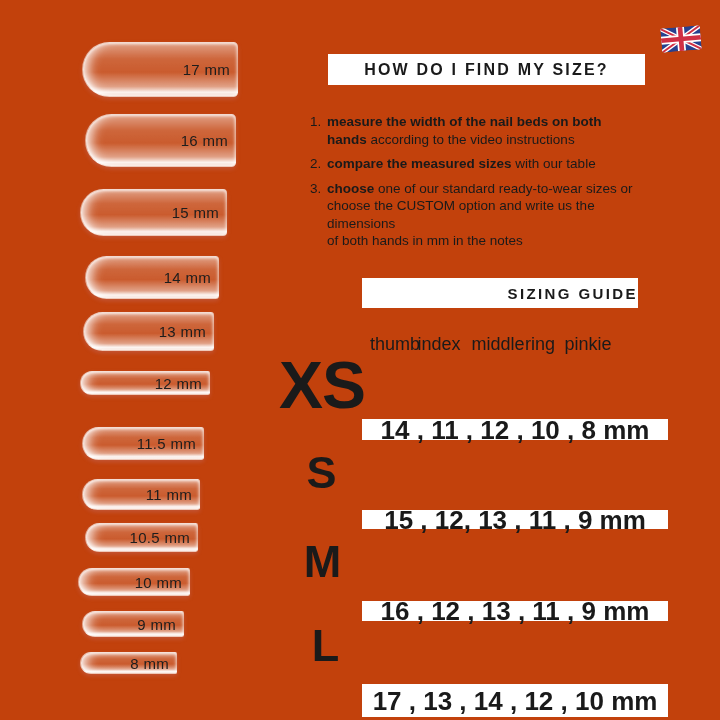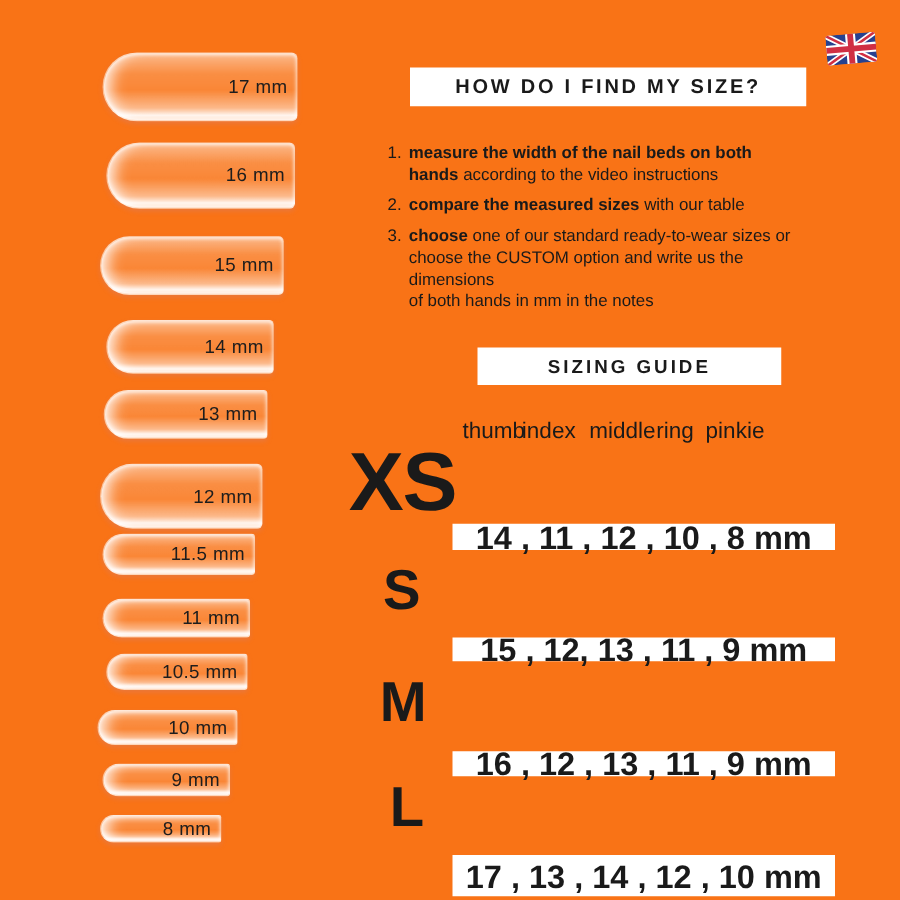--- a/index.html
+++ b/index.html
@@ -1,18 +1,18 @@
 <!DOCTYPE html>
 <html><head>
 <meta charset="utf-8">
 <style>
   html,body{margin:0;padding:0;background:#e9e9e9;}
   .canvas{
     position:relative;width:720px;height:720px;overflow:hidden;
-    background:#f97316;color:#1a1a1a;
+    background:#c2410c;color:#1a1a1a;
     font-family:"Liberation Sans", sans-serif;
   }
 
   
   .nail{
     position:absolute;box-sizing:border-box;
     display:flex;align-items:center;justify-content:flex-end;
     padding-right:7px;
     border-radius:60px 10px 10px 60px;
     background:linear-gradient(180deg,
@@ -28,39 +28,39 @@
       inset 0 2px 3px -1px rgba(255,255,255,.80),
       inset 14px 0 12px -9px rgba(255,255,255,.90),
       0 2px 4px rgba(198,134,152,.30);
   }
   .nail .lbl{font-size:15px;letter-spacing:.3px;color:#1d1d1d;white-space:nowrap;}
   .nail:nth-of-type(1){left:82px;top:42px;width:156px;height:55px;}
   .nail:nth-of-type(2){left:85px;top:114px;width:151px;height:53px;}
   .nail:nth-of-type(3){left:80px;top:189px;width:147px;height:47px;}
   .nail:nth-of-type(4){left:85px;top:256px;width:134px;height:43px;}
   .nail:nth-of-type(5){left:83px;top:312px;width:131px;height:39px;}
-  .nail:nth-of-type(6){left:80px;top:371px;width:130px;height:52px;text-align:center;}
+  .nail:nth-of-type(6){left:80px;top:371px;width:130px;height:24px;text-align:center;}
   .nail:nth-of-type(7){left:82px;top:427px;width:122px;height:33px;}
   .nail:nth-of-type(8){left:82px;top:479px;width:118px;height:31px;}
   .nail:nth-of-type(9){left:85px;top:523px;width:113px;height:29px;}
   .nail:nth-of-type(10){left:78px;top:568px;width:112px;height:28px;align-items:center;}
   .nail:nth-of-type(11){left:82px;top:611px;width:102px;height:26px;}
   .nail:nth-of-type(12){left:80px;top:652px;width:97px;height:22px;}
 
   
   .flag{position:absolute;left:661px;top:25px;width:40px;height:28px;transform:rotate(-5deg);}
 
   
   .white-box{
     position:absolute;background:#ffffff;
     display:flex;align-items:center;justify-content:center;
   }
   .title-box{left:328px;top:54px;width:317px;height:31px;}
   .title-box span{font-weight:700;font-size:16px;letter-spacing:2.2px;white-space:nowrap;}
-  .guide-box{left:382px;top:278px;width:243px;height:30px;}
+  .guide-box{left:362px;top:278px;width:276px;height:30px;justify-content:flex-end;}
   .guide-box span{font-weight:700;font-size:15px;letter-spacing:2.4px;white-space:nowrap;}
 
   
   .instructions{position:absolute;left:310px;top:113px;width:356px;font-size:13.5px;line-height:17.5px;}
   .instr-item{display:flex;margin-bottom:7px;}
   .instr-num{flex:none;width:17px;}
   .instr-text b{font-weight:700;}
 
   
   .finger-headers{position:absolute;left:0;top:334px;width:644px;height:16px;font-size:18px;font-weight:500;}

